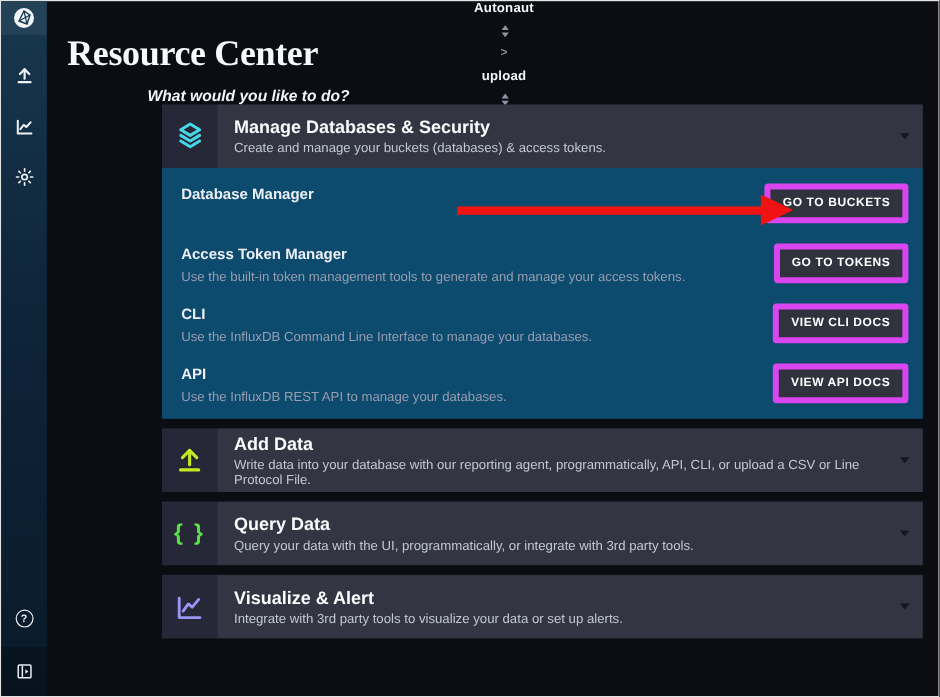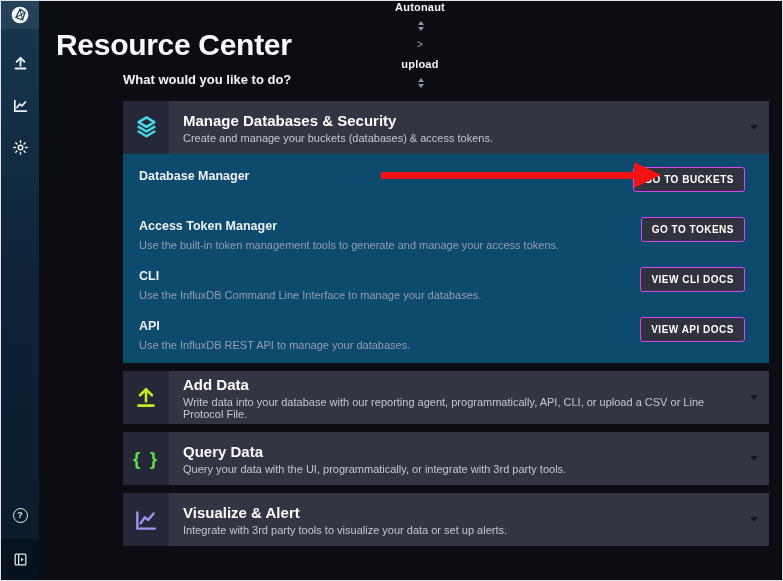--- a/index.html
+++ b/index.html
@@ -36,41 +36,41 @@
 
   
   .content { position:absolute; left:38px; top:0; width:745px; height:100%; }
   .topbar { height:22px; display:flex; align-items:center; padding-left:17px; gap:8px;flex-direction:column; }
   .crumb { font-size:11px; font-weight:bold; color:#f3f5f8; letter-spacing:0.2px; cursor:pointer; }
   .sort-icon { display:inline-flex; flex-direction:column; align-items:center; gap:2px; margin-left:2px; cursor:pointer; }
   .tri-up { width:0; height:0; border-left:3px solid transparent; border-right:3px solid transparent; border-bottom:4px solid #8c95a5; }
   .tri-dn { width:0; height:0; border-left:3px solid transparent; border-right:3px solid transparent; border-top:4px solid #8c95a5; }
   .crumb-sep { font-size:10px; font-weight:bold; color:#7e8798; margin:0 2px; }
 
-  h1.page-title { margin:5px 0 0 17px; font-size:30px; line-height:34px; font-weight:bold; color:#f7f9fc; letter-spacing:-0.3px; }
-  .subtitle { margin:10px 0 14px 84px; font-size:13px; font-weight:bold; color:#f2f4f8; }
+  h1.page-title { margin:5px 0 0 17px; font-size:30px; line-height:34px; font-weight:bold; color:#f7f9fc; letter-spacing:-0.3px;font-family:Liberation Serif, serif; }
+  .subtitle { margin:10px 0 0 84px; font-size:13px; font-weight:bold; color:#f2f4f8;font-style:italic; }
 
   .cards { margin-left:84px; width:646px; }
-  .card { margin-bottom:8px; }
+  .card { margin-bottom:8px;margin-left:12px; }
   .card-header { height:53px; display:flex; cursor:pointer; }
   .icon-cell { width:46px; flex:none; background:#262837; display:flex; align-items:center; justify-content:center; }
   .header-main { flex:1; background:#333542; display:flex; flex-direction:column; justify-content:center; padding:0 14px; }
   .card-title { font-size:15px; font-weight:bold; color:#fbfcfe; margin-bottom:3px; }
   .card-desc { font-size:11px; color:#c3c7d4; }
   .chev-wrap { background:#333542; display:flex; align-items:center; padding-right:11px; }
   .chev { width:0; height:0; border-left:4px solid transparent; border-right:4px solid transparent; border-top:5px solid #15171f; }
 
   .accordion-body { background:#0c4a6e; padding:12px 12px 10px 16px; }
   .acc-row { position:relative; height:50px; }
   .acc-row:last-child { height:auto; padding-bottom:2px; }
   .acc-title { font-size:12.5px; font-weight:bold; color:#eef0f5; padding-top:3px; margin-bottom:6px; }
   .acc-desc { font-size:11px; color:#989db0; }
   .acc-btn {
-    position:absolute; right:12px; top:1px;
-    background:#30323e; border:1px solid #d946ef; border-radius:3px;
+    position:absolute; right:0; top:1px;
+    background:#30323e; border:5px solid #d946ef; border-radius:3px;
     color:#ffffff; font-family:"Liberation Sans",sans-serif;
     font-size:10px; font-weight:bold; letter-spacing:0.5px;
     padding:6px 10px; cursor:pointer; white-space:nowrap;
   }
   .braces { font-size:19px; font-weight:bold; letter-spacing:2px; }
 
   
   .anno-arrow { position:absolute; z-index:5; pointer-events:none; }
   .anno-line { position:absolute; left:380px; top:171px; width:254px; height:7px; background:#ef1313; }
   .anno-head { position:absolute; left:633px; top:161px; width:0; height:0;

